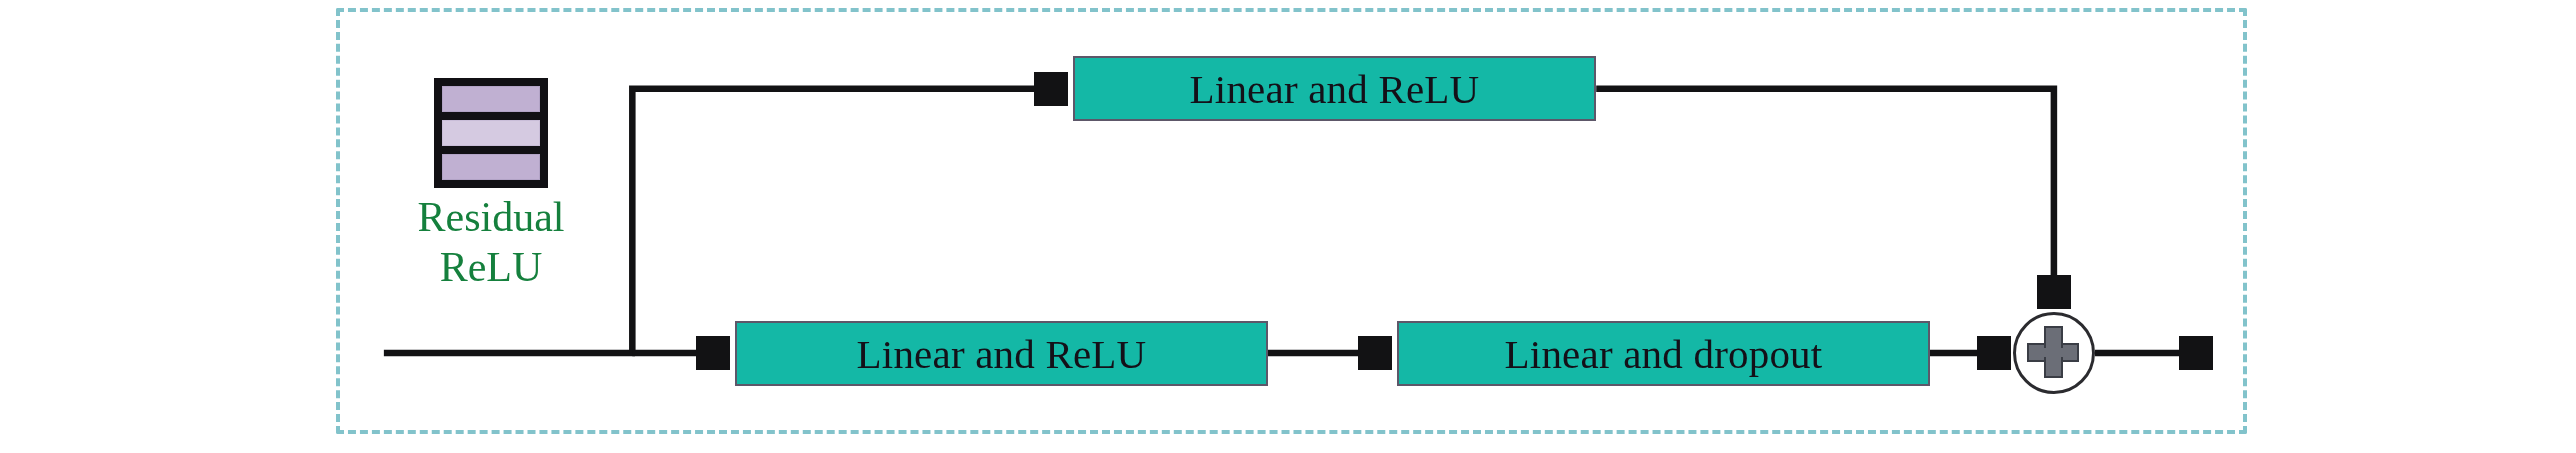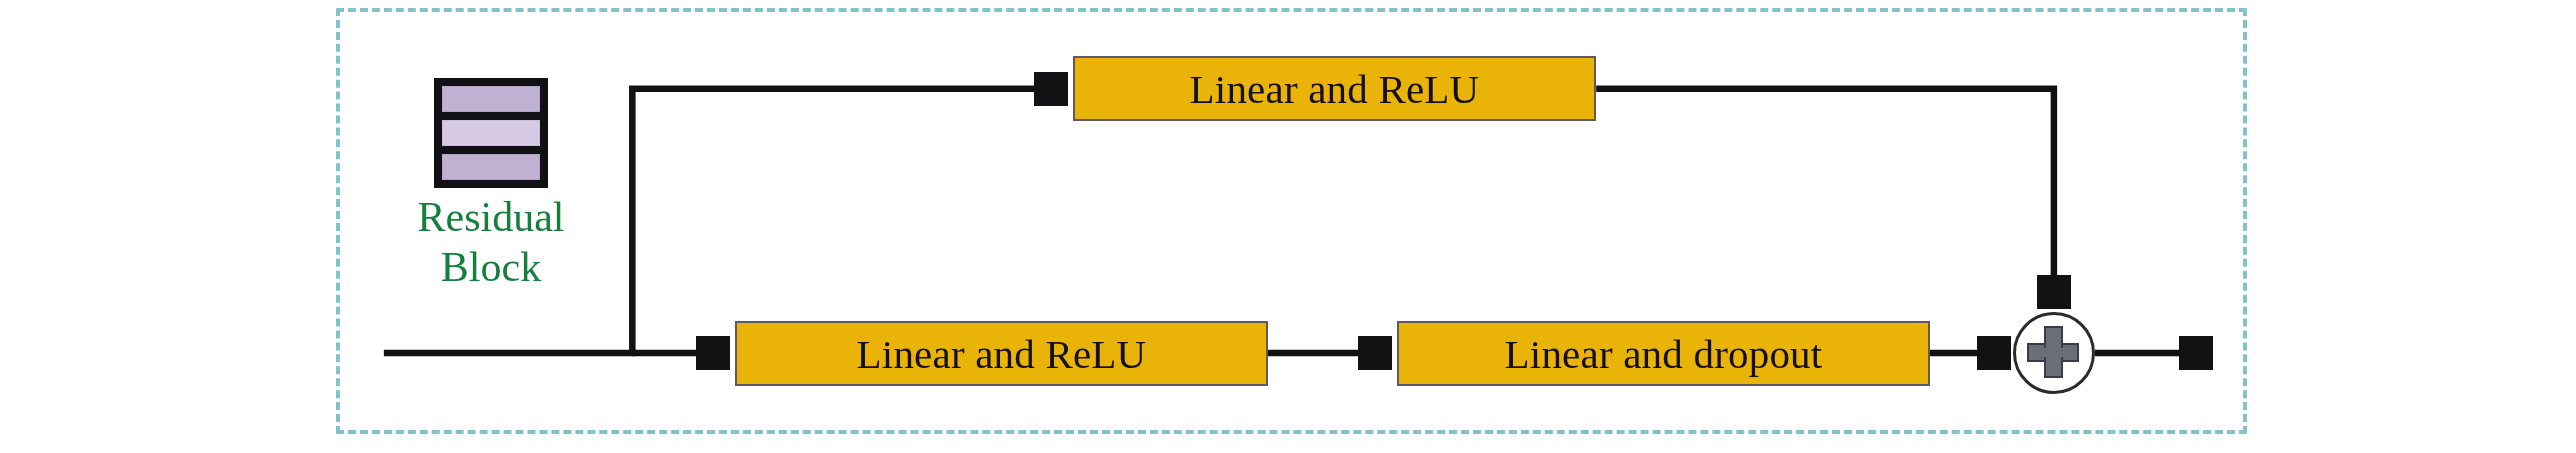--- a/index.html
+++ b/index.html
@@ -24,21 +24,21 @@
     top: 7.5px;
     width: 1911px;
     height: 426px;
     border: 4.7px dashed #82c3cb;
     box-sizing: border-box;
     border-radius: 1.9px;
   }
   
   .proc-box {
     position: absolute;
-    background: #eab308;
+    background: #14b8a6;
     border: 2.8px solid #5d5769;
     box-sizing: border-box;
     display: flex;
     align-items: center;
     justify-content: center;
     color: #141018;
     font-size: 41px;
     letter-spacing: 0.2px;
     white-space: nowrap;
   }
@@ -185,21 +185,21 @@
   </svg>
 
   <div class="residual-icon">
     <div class="stripe"></div>
     <div class="stripe mid"></div>
     <div class="stripe"></div>
   </div>
 
   <div class="residual-caption">
     <div>Residual</div>
-    <div>Block</div>
+    <div>ReLU</div>
   </div>
 
   <div class="proc-box" id="box-top">
     <span>Linear and ReLU</span>
   </div>
 
   <div class="proc-box" id="box-bottom-left">
     <span>Linear and ReLU</span>
   </div>
 

